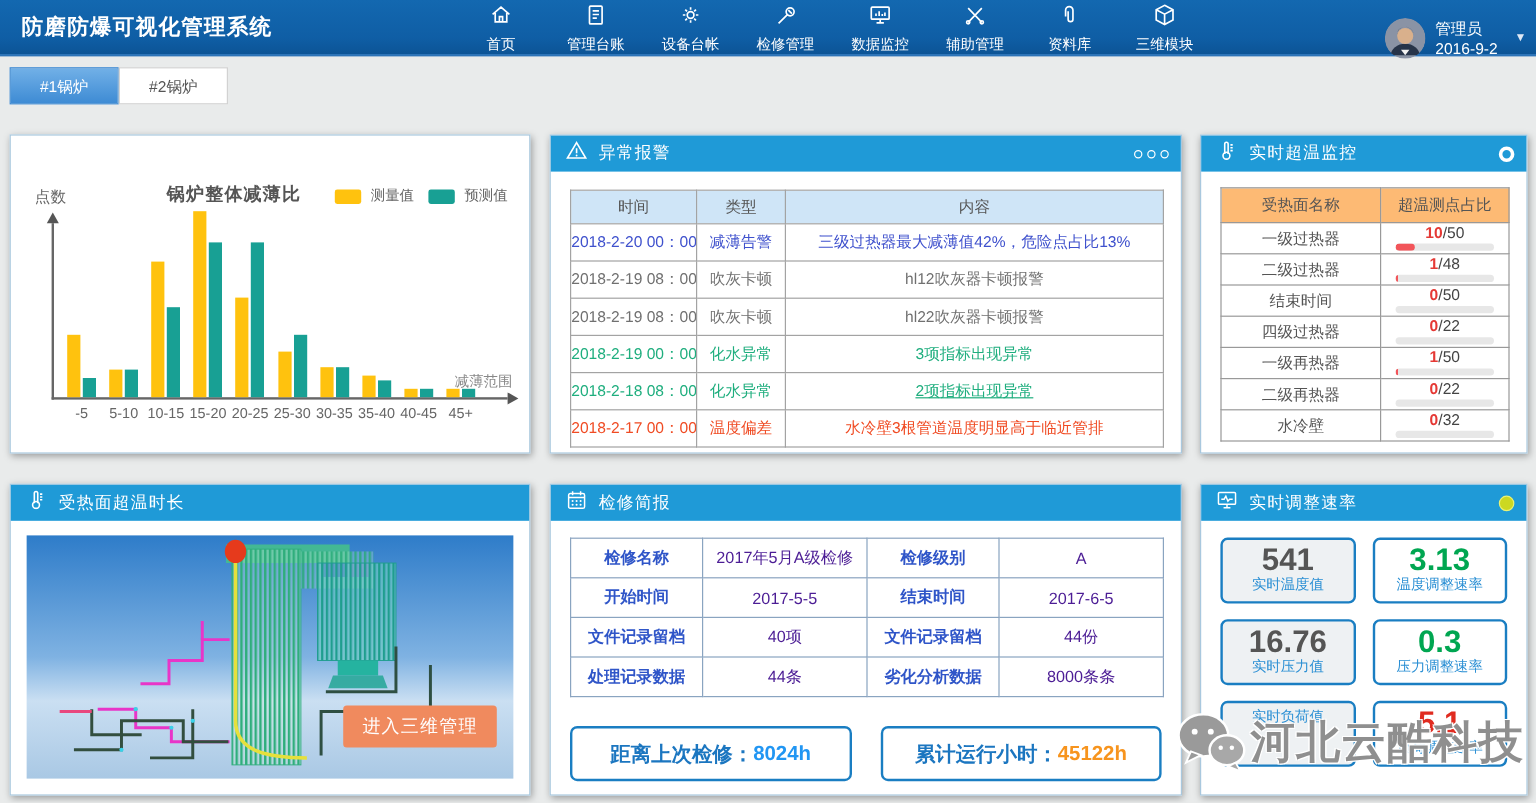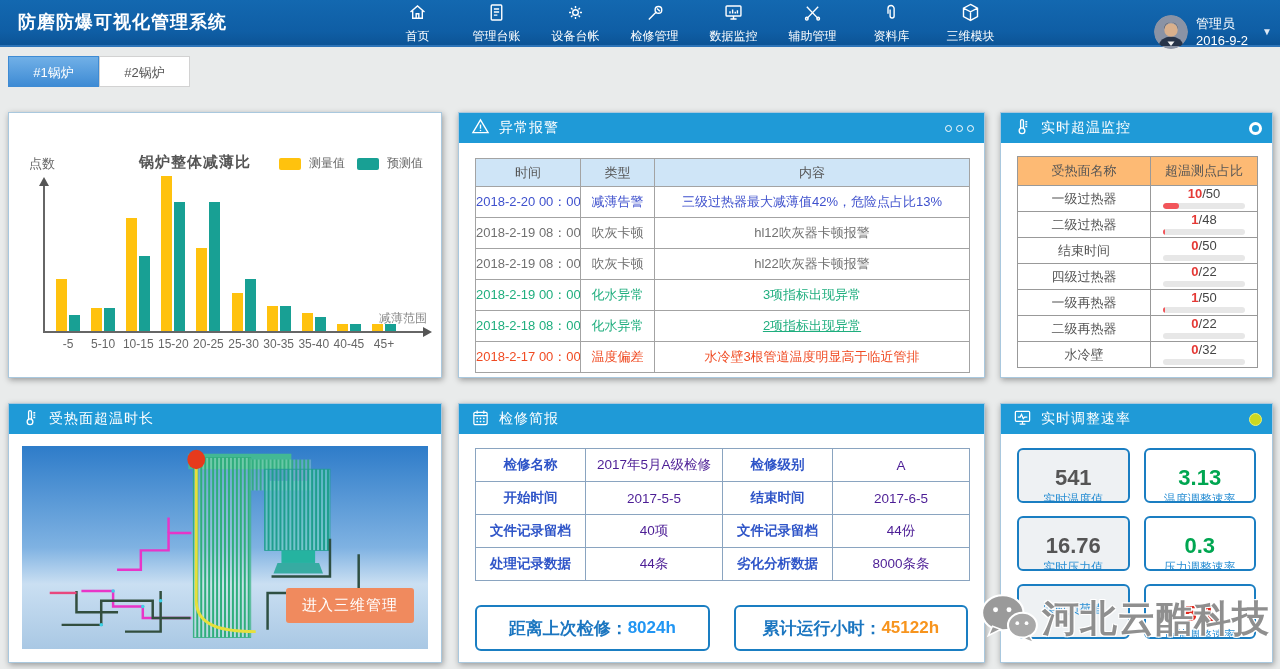--- a/index.html
+++ b/index.html
@@ -92,21 +92,21 @@
   .repair-table th, .repair-table td { border:1px solid #8aa4c0; text-align:center; height:33px; font-size:13.5px; }
   .repair-table th { color:#2f55c8; font-weight:bold; width:110px; }
   .repair-table td { color:#4c1d95; }
   .summary-row { display:flex; gap:24px; margin:24px 16px 0 16px; }
   .summary-box { flex:1; height:46px; border:2px solid #1a7ec2; border-radius:6px; display:flex;
     align-items:center; justify-content:center; font-size:17px; font-weight:bold; color:#1b76c0; cursor:pointer; background:#fff; }
 
   
   .cards { display:grid; grid-template-columns:1fr 1fr; gap:13px 14px; margin:14px 16px 0 16px; }
   .card { height:55px; border:2px solid #1a7ec2; border-radius:6px; text-align:center; padding-top:3px; overflow:hidden; }
-  .card-value { font-size:22px; font-weight:bold; line-height:26px;margin-top:12px; }
+  .card-value { font-size:26px; font-weight:bold; line-height:26px; }
   .card-label { font-size:12px; color:#2a8fd4; }
   .card.tone-gray  { background:#eef1f3; } .card.tone-gray  .card-value { color:#555; }
   .card.tone-green { background:#fff; }    .card.tone-green .card-value { color:#00a651; }
   .card.tone-red   { background:#fff; }    .card.tone-red   .card-value { color:#e02b20; }
 
   
   .watermark { position:absolute; left:978px; top:582px; width:300px; height:74px; z-index:60;
     display:flex; align-items:center; pointer-events:none; }
   .watermark svg { width:62px; height:58px; flex:none; margin-right:2px; }
   .wm-text { font-size:37px; font-weight:bold; color:rgba(128,128,128,.88); letter-spacing:1px; white-space:nowrap;

